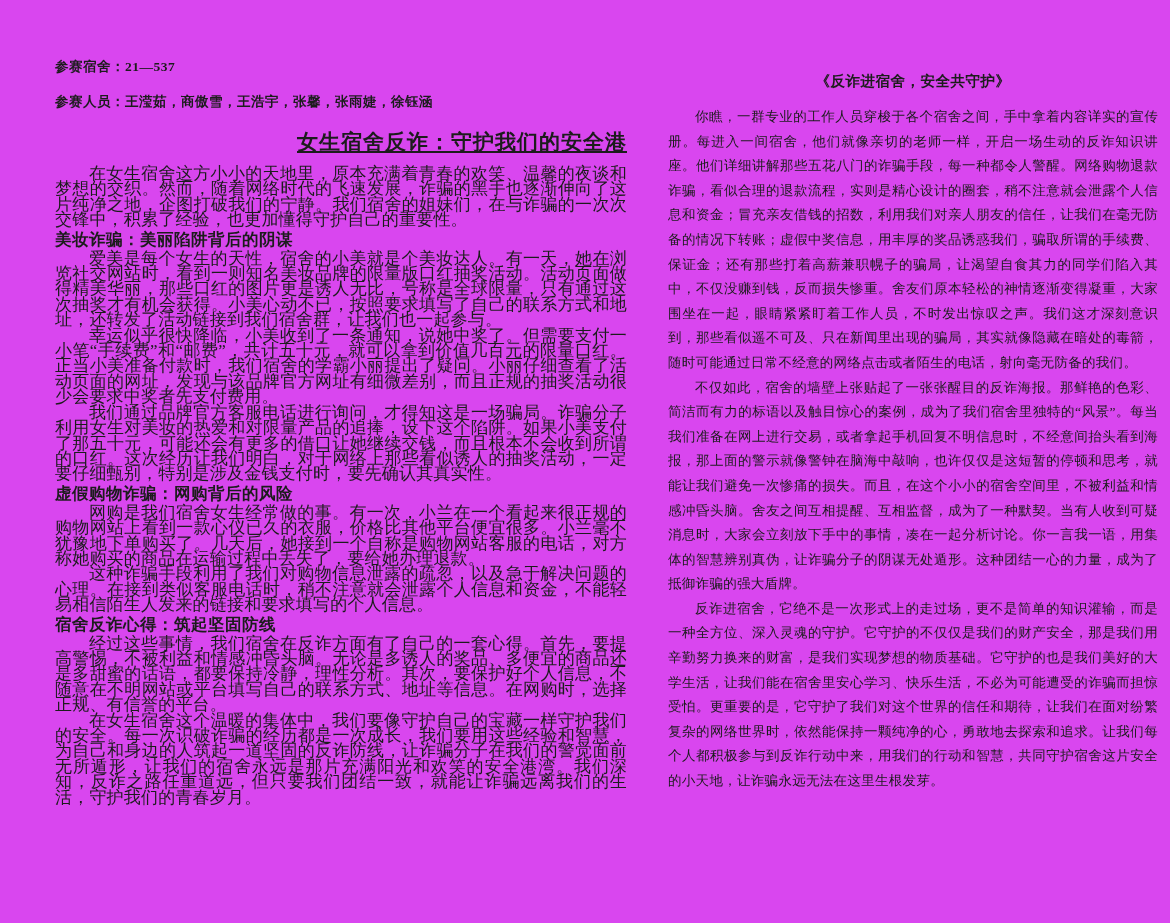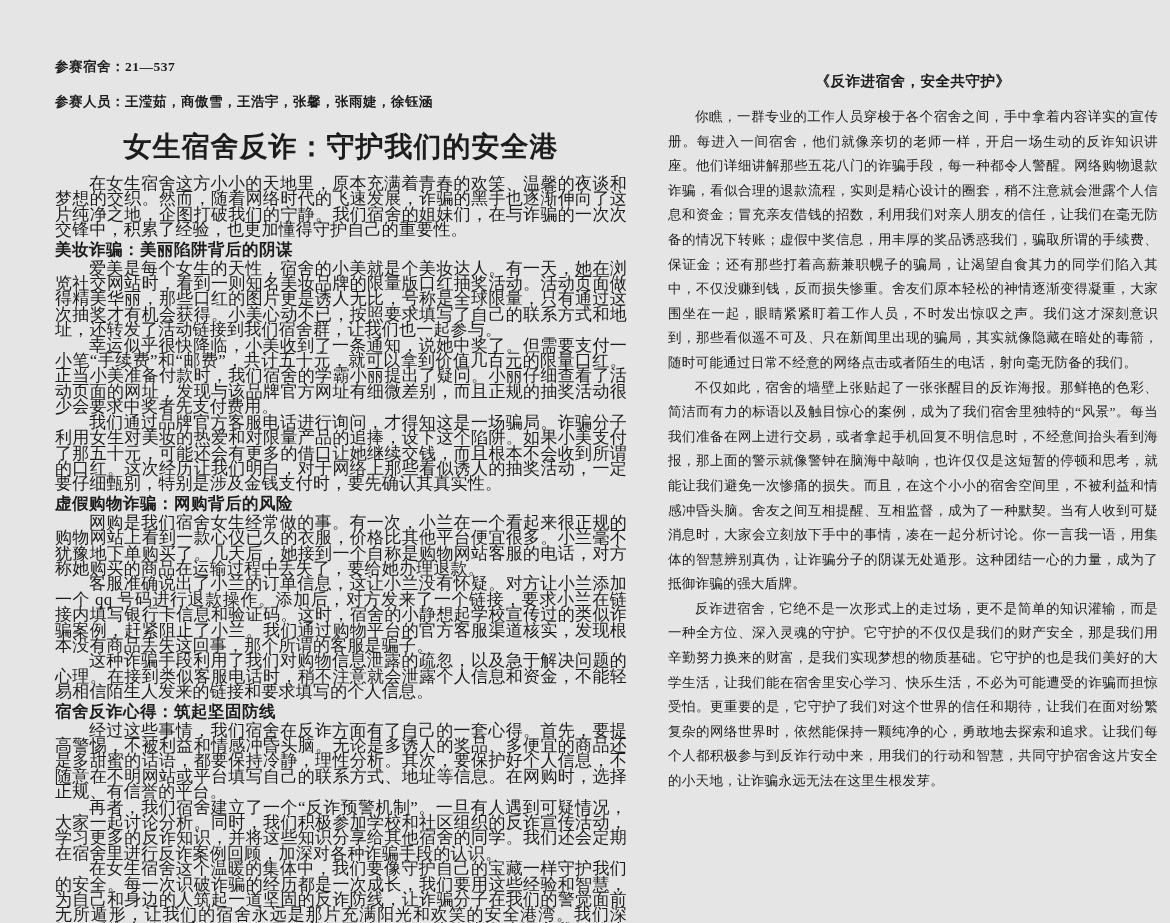--- a/index.html
+++ b/index.html
@@ -6,41 +6,42 @@
   html, body {
     width: 1170px; height: 923px;
     background: #ffffff;
     overflow: hidden;
     font-family: "Liberation Serif", "DejaVu Serif", serif;
     color: #1c1c1c;
   }
   .spread {
     width: 1170px; height: 923px;
     display: flex;
-    background: #e5e5e5;
+    background: #d946ef;
   }
   
   .page-left {
     width: 625px;
     padding: 58px 0 0 55px;
     flex: 0 0 auto;
   }
   .page-left .inner { width: 572px; }
   .meta-line {
     font-weight: bold;
     font-size: 13.5px;
     letter-spacing: 0.5px;
     margin-bottom: 17px;
   }
   .essay-title-left {
     font-weight: bold;
-    font-size: 28px;
-    text-align: center;
+    font-size: 21px;
+    text-align: right;
     margin: 4px 0 10px 0;
     letter-spacing: 1px;
+    text-decoration: underline;
   }
   .page-left p.body {
     font-size: 17px;
     line-height: 15.4px;
     text-align: justify;
     text-indent: 2em;
     letter-spacing: 0.2px;
   }
   .section-heading {
     font-weight: bold;
@@ -85,26 +86,24 @@
 
       <p class="body">在女生宿舍这方小小的天地里，原本充满着青春的欢笑、温馨的夜谈和梦想的交织。然而，随着网络时代的飞速发展，诈骗的黑手也逐渐伸向了这片纯净之地，企图打破我们的宁静。我们宿舍的姐妹们，在与诈骗的一次次交锋中，积累了经验，也更加懂得守护自己的重要性。</p>
 
       <h2 class="section-heading">美妆诈骗：美丽陷阱背后的阴谋</h2>
       <p class="body">爱美是每个女生的天性，宿舍的小美就是个美妆达人。有一天，她在浏览社交网站时，看到一则知名美妆品牌的限量版口红抽奖活动。活动页面做得精美华丽，那些口红的图片更是诱人无比，号称是全球限量，只有通过这次抽奖才有机会获得。小美心动不已，按照要求填写了自己的联系方式和地址，还转发了活动链接到我们宿舍群，让我们也一起参与。</p>
       <p class="body">幸运似乎很快降临，小美收到了一条通知，说她中奖了。但需要支付一小笔“手续费”和“邮费”，共计五十元，就可以拿到价值几百元的限量口红。正当小美准备付款时，我们宿舍的学霸小丽提出了疑问。小丽仔细查看了活动页面的网址，发现与该品牌官方网址有细微差别，而且正规的抽奖活动很少会要求中奖者先支付费用。</p>
       <p class="body">我们通过品牌官方客服电话进行询问，才得知这是一场骗局。诈骗分子利用女生对美妆的热爱和对限量产品的追捧，设下这个陷阱。如果小美支付了那五十元，可能还会有更多的借口让她继续交钱，而且根本不会收到所谓的口红。这次经历让我们明白，对于网络上那些看似诱人的抽奖活动，一定要仔细甄别，特别是涉及金钱支付时，要先确认其真实性。</p>
 
       <h2 class="section-heading">虚假购物诈骗：网购背后的风险</h2>
       <p class="body">网购是我们宿舍女生经常做的事。有一次，小兰在一个看起来很正规的购物网站上看到一款心仪已久的衣服，价格比其他平台便宜很多。小兰毫不犹豫地下单购买了。几天后，她接到一个自称是购物网站客服的电话，对方称她购买的商品在运输过程中丢失了，要给她办理退款。</p>
-      <p class="body">客服准确说出了小兰的订单信息，这让小兰没有怀疑。对方让小兰添加一个 qq 号码进行退款操作。添加后，对方发来了一个链接，要求小兰在链接内填写银行卡信息和验证码。这时，宿舍的小静想起学校宣传过的类似诈骗案例，赶紧阻止了小兰。我们通过购物平台的官方客服渠道核实，发现根本没有商品丢失这回事，那个所谓的客服是骗子。</p>
       <p class="body">这种诈骗手段利用了我们对购物信息泄露的疏忽，以及急于解决问题的心理。在接到类似客服电话时，稍不注意就会泄露个人信息和资金，不能轻易相信陌生人发来的链接和要求填写的个人信息。</p>
 
       <h2 class="section-heading">宿舍反诈心得：筑起坚固防线</h2>
       <p class="body">经过这些事情，我们宿舍在反诈方面有了自己的一套心得。首先，要提高警惕，不被利益和情感冲昏头脑。无论是多诱人的奖品、多便宜的商品还是多甜蜜的话语，都要保持冷静，理性分析。其次，要保护好个人信息，不随意在不明网站或平台填写自己的联系方式、地址等信息。在网购时，选择正规、有信誉的平台。</p>
-      <p class="body">再者，我们宿舍建立了一个“反诈预警机制”。一旦有人遇到可疑情况，大家一起讨论分析。同时，我们积极参加学校和社区组织的反诈宣传活动，学习更多的反诈知识，并将这些知识分享给其他宿舍的同学。我们还会定期在宿舍里进行反诈案例回顾，加深对各种诈骗手段的认识。</p>
       <p class="body">在女生宿舍这个温暖的集体中，我们要像守护自己的宝藏一样守护我们的安全。每一次识破诈骗的经历都是一次成长，我们要用这些经验和智慧，为自己和身边的人筑起一道坚固的反诈防线，让诈骗分子在我们的警觉面前无所遁形，让我们的宿舍永远是那片充满阳光和欢笑的安全港湾。我们深知，反诈之路任重道远，但只要我们团结一致，就能让诈骗远离我们的生活，守护我们的青春岁月。</p>
     </div>
   </div>
 
   <div class="page-right">
     <div class="inner">
       <h1 class="essay-title-right">《反诈进宿舍，安全共守护》</h1>
       <p class="body">你瞧，一群专业的工作人员穿梭于各个宿舍之间，手中拿着内容详实的宣传册。每进入一间宿舍，他们就像亲切的老师一样，开启一场生动的反诈知识讲座。他们详细讲解那些五花八门的诈骗手段，每一种都令人警醒。网络购物退款诈骗，看似合理的退款流程，实则是精心设计的圈套，稍不注意就会泄露个人信息和资金；冒充亲友借钱的招数，利用我们对亲人朋友的信任，让我们在毫无防备的情况下转账；虚假中奖信息，用丰厚的奖品诱惑我们，骗取所谓的手续费、保证金；还有那些打着高薪兼职幌子的骗局，让渴望自食其力的同学们陷入其中，不仅没赚到钱，反而损失惨重。舍友们原本轻松的神情逐渐变得凝重，大家围坐在一起，眼睛紧紧盯着工作人员，不时发出惊叹之声。我们这才深刻意识到，那些看似遥不可及、只在新闻里出现的骗局，其实就像隐藏在暗处的毒箭，随时可能通过日常不经意的网络点击或者陌生的电话，射向毫无防备的我们。</p>
       <p class="body">不仅如此，宿舍的墙壁上张贴起了一张张醒目的反诈海报。那鲜艳的色彩、简洁而有力的标语以及触目惊心的案例，成为了我们宿舍里独特的“风景”。每当我们准备在网上进行交易，或者拿起手机回复不明信息时，不经意间抬头看到海报，那上面的警示就像警钟在脑海中敲响，也许仅仅是这短暂的停顿和思考，就能让我们避免一次惨痛的损失。而且，在这个小小的宿舍空间里，不被利益和情感冲昏头脑。舍友之间互相提醒、互相监督，成为了一种默契。当有人收到可疑消息时，大家会立刻放下手中的事情，凑在一起分析讨论。你一言我一语，用集体的智慧辨别真伪，让诈骗分子的阴谋无处遁形。这种团结一心的力量，成为了抵御诈骗的强大盾牌。</p>
       <p class="body">反诈进宿舍，它绝不是一次形式上的走过场，更不是简单的知识灌输，而是一种全方位、深入灵魂的守护。它守护的不仅仅是我们的财产安全，那是我们用辛勤努力换来的财富，是我们实现梦想的物质基础。它守护的也是我们美好的大学生活，让我们能在宿舍里安心学习、快乐生活，不必为可能遭受的诈骗而担惊受怕。更重要的是，它守护了我们对这个世界的信任和期待，让我们在面对纷繁复杂的网络世界时，依然能保持一颗纯净的心，勇敢地去探索和追求。让我们每个人都积极参与到反诈行动中来，用我们的行动和智慧，共同守护宿舍这片安全的小天地，让诈骗永远无法在这里生根发芽。</p>

